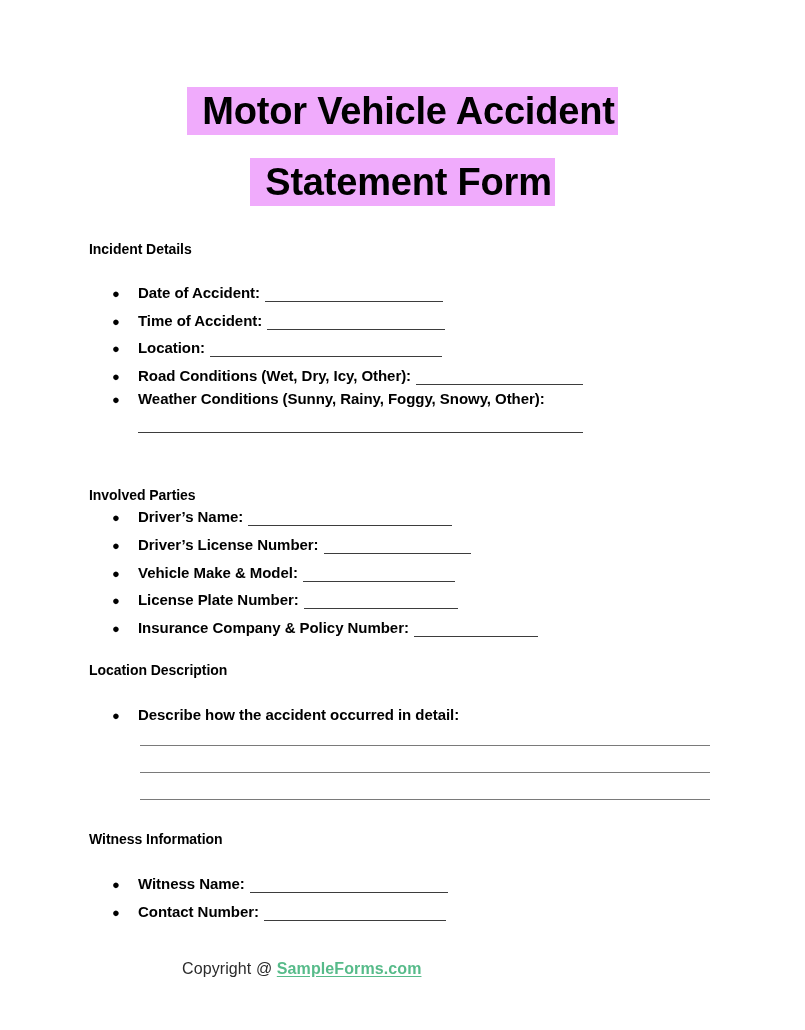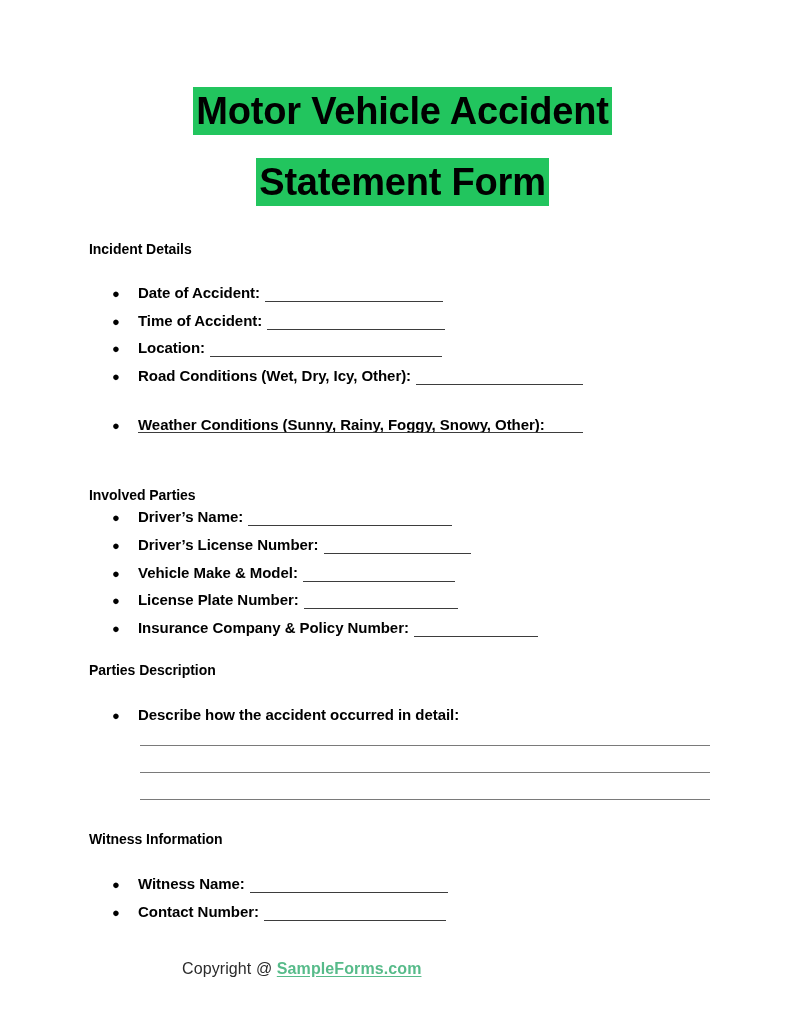--- a/index.html
+++ b/index.html
@@ -34,22 +34,22 @@
   }
   .title-line {
     display: block;
     font-size: 38px;
     font-weight: bold;
     line-height: 71px;
     letter-spacing: -0.2px;
     color: #000000;
   }
   .title-line > span.hl {
-    background-color: #22c55e;
-    padding: 3px 3px 3px 3px;
+    background-color: #f0abfc;
+    padding: 3px 3px 3px 15px;
     box-decoration-break: clone;
     -webkit-box-decoration-break: clone;
   }
 
   
   .section-heading {
     position: absolute;
     left: 89px;
     font-size: 14px;
     font-weight: bold;
@@ -145,21 +145,21 @@
   </div>
 
   <div class="bullet-item" style="top:339px">
     <span class="dot">●</span><span class="label">Location:</span><span class="blank" style="width:232px"></span>
   </div>
 
   <div class="bullet-item" style="top:367px">
     <span class="dot">●</span><span class="label">Road Conditions (Wet, Dry, Icy, Other):</span><span class="blank" style="width:167px"></span>
   </div>
 
-  <div class="bullet-item" style="top:416px">
+  <div class="bullet-item" style="top:390px">
     <span class="dot">●</span><span class="label">Weather Conditions (Sunny, Rainy, Foggy, Snowy, Other):</span>
   </div>
   <div class="cont-line" style="left:138px; top:432px; width:445px"></div>
 
   <div class="section-heading" style="top:487px">Involved Parties</div>
 
   <div class="bullet-item" style="top:508px">
     <span class="dot">●</span><span class="label">Driver’s Name:</span><span class="blank" style="width:204px"></span>
   </div>
 
@@ -172,21 +172,21 @@
   </div>
 
   <div class="bullet-item" style="top:591px">
     <span class="dot">●</span><span class="label">License Plate Number:</span><span class="blank" style="width:154px"></span>
   </div>
 
   <div class="bullet-item" style="top:619px">
     <span class="dot">●</span><span class="label">Insurance Company &amp; Policy Number:</span><span class="blank" style="width:124px"></span>
   </div>
 
-  <div class="section-heading" style="top:662px">Parties Description</div>
+  <div class="section-heading" style="top:662px">Location Description</div>
 
   <div class="bullet-item" style="top:706px">
     <span class="dot">●</span><span class="label">Describe how the accident occurred in detail:</span>
   </div>
 
   <div class="desc-line" style="top:745px"></div>
   <div class="desc-line" style="top:772px"></div>
   <div class="desc-line" style="top:799px"></div>
 
   <div class="section-heading" style="top:831px">Witness Information</div>

